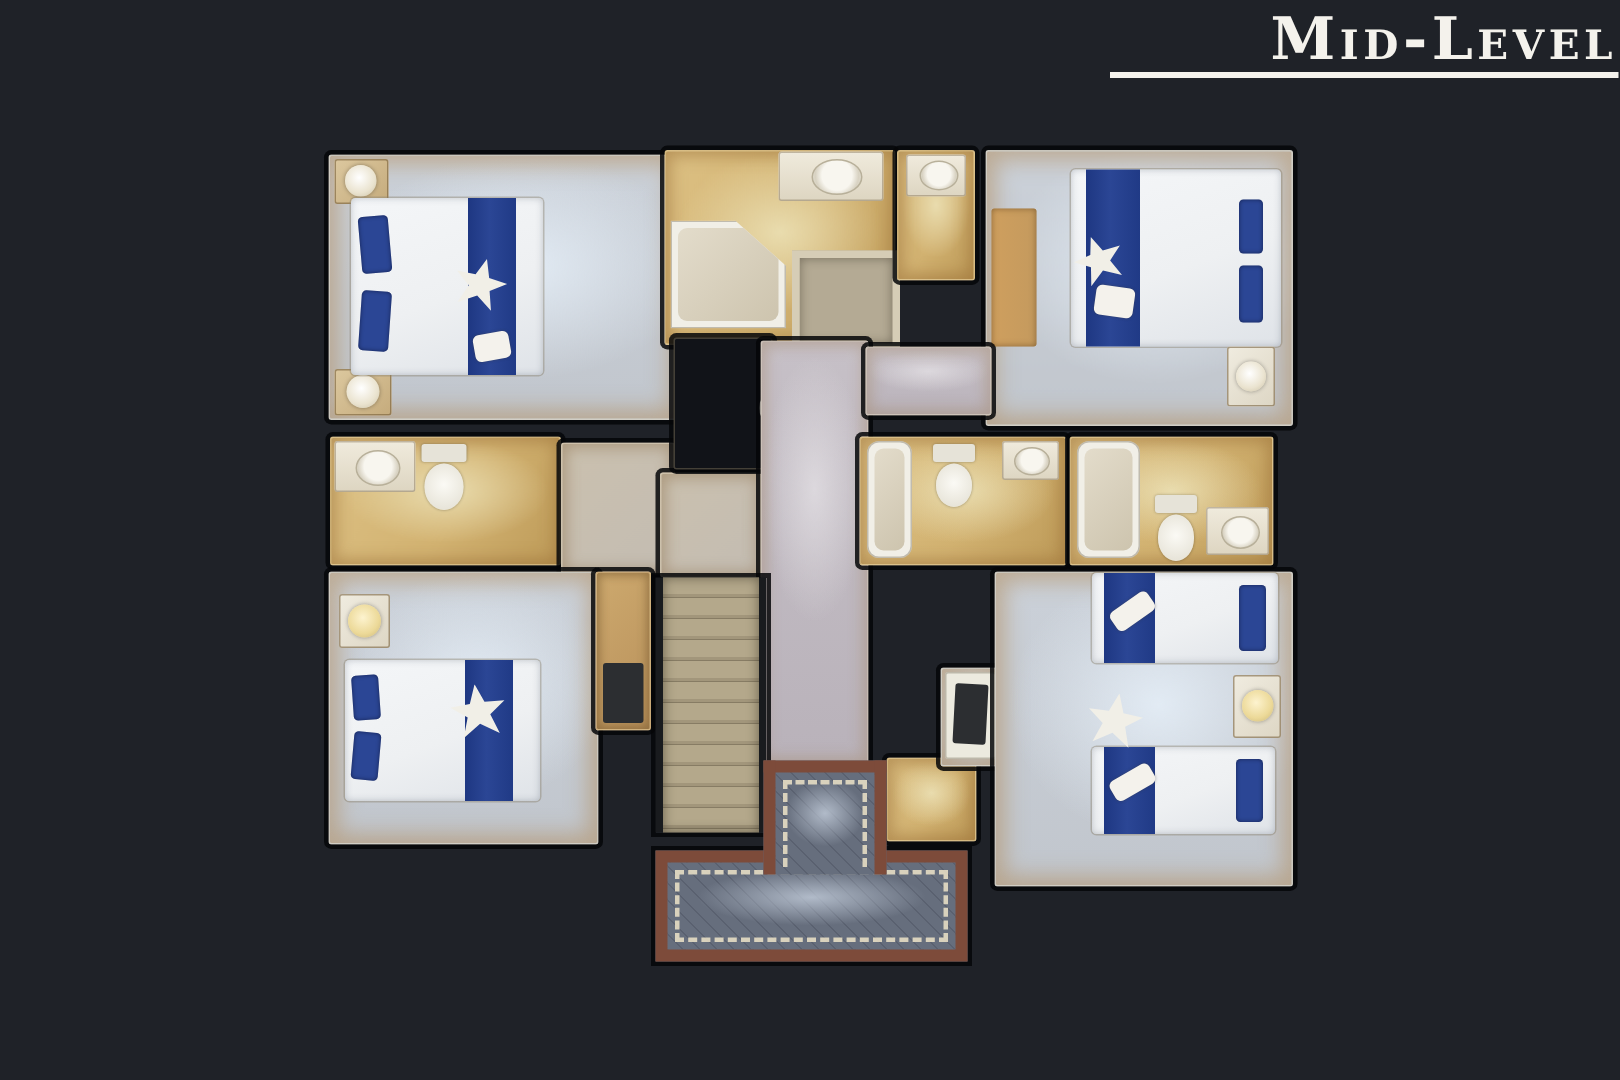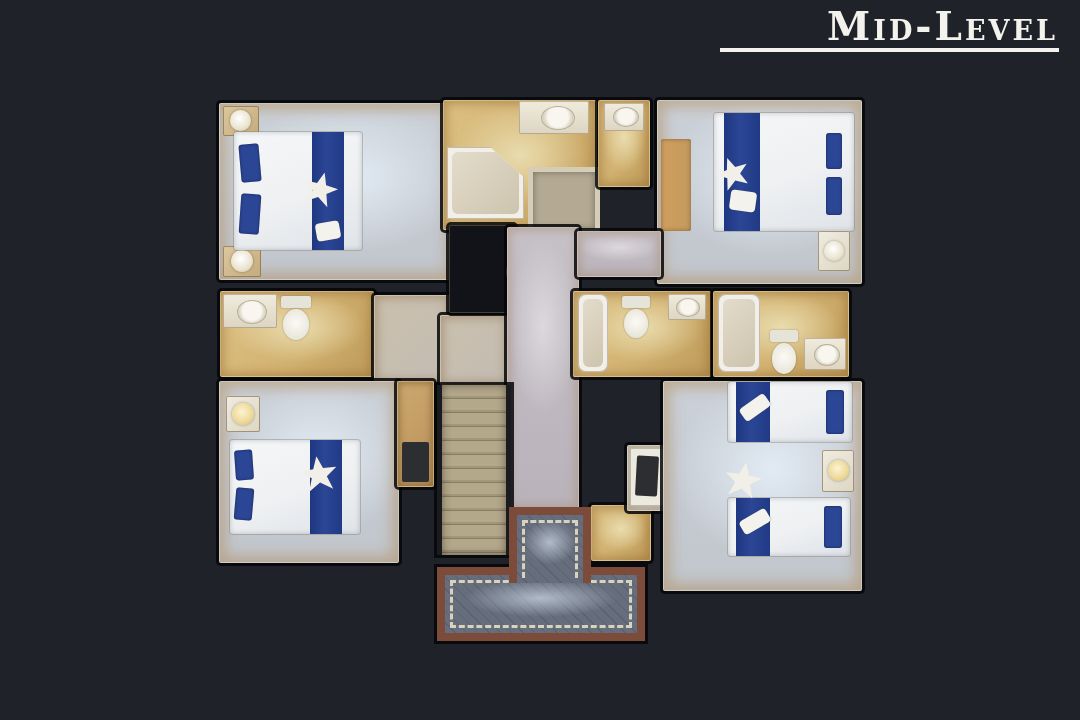--- a/index.html
+++ b/index.html
@@ -1,19 +1,19 @@
 <!DOCTYPE html>
 <html style="--bg: #1f2228; --title: #f4f2ec; --carpet: #cbd1d9; --carpetHaze: #e2ebf4; --bathFloor: #d2b271; --bathLight: #e9dcae; --hallFloor: #c6c0c7; --bedWhite: #eef0f2; --bedBlue: #2b4695; --fixture: #f1efe7; --tileBorder: #7d4b3a; --tileField: #646c7b; --tileAccent: #e6ddc4; --stairTread: #b4a88b; --wood: #c49a5e; --darkObject: #2c2e31; --voidFill: #111318;"><head>
 <meta charset="utf-8">
 <style>
   html,body{margin:0;padding:0;}
   .stage{position:relative;width:1080px;height:720px;background:var(--bg,#1f2228);overflow:hidden;
          font-family:"DejaVu Serif",serif;}
   
-  .title-wrap{position:absolute;top:7px;right:21px;width:338px;text-align:right;
+  .title-wrap{position:absolute;top:7px;right:1px;width:338px;text-align:right;
               border-bottom:4px solid var(--title,#f4f2ec);padding:0 1px 2px 0;}
   .title-text{font-weight:bold;font-size:39px;line-height:1;letter-spacing:3px;
               font-variant:small-caps;color:var(--title,#f4f2ec);}
   
   .plan{position:absolute;left:215px;top:95px;width:653px;height:545px;}
   .room{position:absolute;border:1px solid rgba(222,200,160,.35);
         box-shadow:0 0 0 3px rgba(5,6,8,.85);border-radius:2px;}
   .carpet{background:
       radial-gradient(70% 60% at 55% 42%, var(--carpetHaze,#e2ebf4) 0%, rgba(226,235,244,0) 72%),
       linear-gradient(180deg,var(--carpet,#cbd1d9),#c1c6cd);

